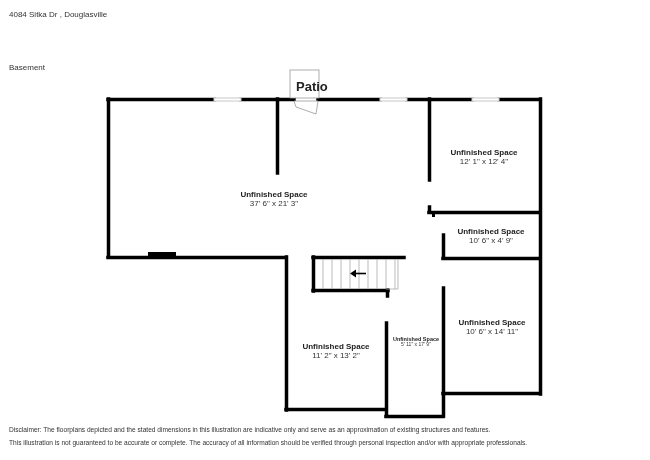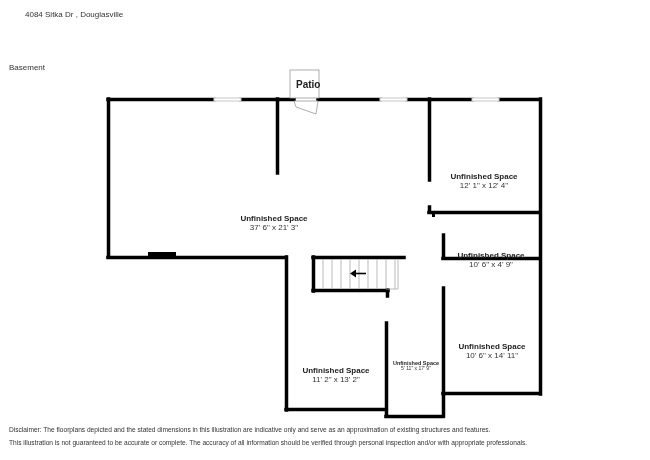--- a/index.html
+++ b/index.html
@@ -1,26 +1,26 @@
 <!DOCTYPE html>
 <html><head>
   <meta charset="utf-8">
   <style>
     html, body { margin: 0; padding: 0; background: #ffffff; }
     body { width: 650px; height: 460px; position: relative; overflow: hidden; font-family: "Liberation Sans", sans-serif; color: #222; }
     .hdr { position: absolute; left: 9px; font-size: 8px; color: #333; }
-    #addr { top: 10px; margin-left: 16px; }
+    #addr { top: 10px; }
     #level { top: 21px; margin-top: 42px; }
     svg#plan { position: absolute; left: 0; top: 0; }
-    .lbl { position: absolute; text-align: center; transform: translateX(-50%); white-space: nowrap; line-height: 1.15; margin-top: 24px; }
+    .lbl { position: absolute; text-align: center; transform: translateX(-50%); white-space: nowrap; line-height: 1.15; }
     .lbl .t { font-weight: bold; font-size: 8px; color: #222; display: block; }
     .lbl .d { font-size: 8px; color: #333; display: block; }
     .lbl.small .t { font-size: 5.5px; }
     .lbl.small .d { font-size: 5px; }
-    .patio { position: absolute; left: 296px; top: 79px; font-size: 10px; font-weight: bold; color: #222; }
+    .patio { position: absolute; left: 296px; top: 79px; font-size: 13px; font-weight: bold; color: #222; }
     .disc { position: absolute; left: 9px; font-size: 6.6px; color: #333; white-space: nowrap; }
     #disc1 { top: 426px; }
     #disc2 { top: 439px; }
   </style>
 </head>
 <body>
 
 <div class="hdr" id="addr">4084 Sitka Dr , Douglasville</div>
 <div class="hdr" id="level">Basement</div>
 

